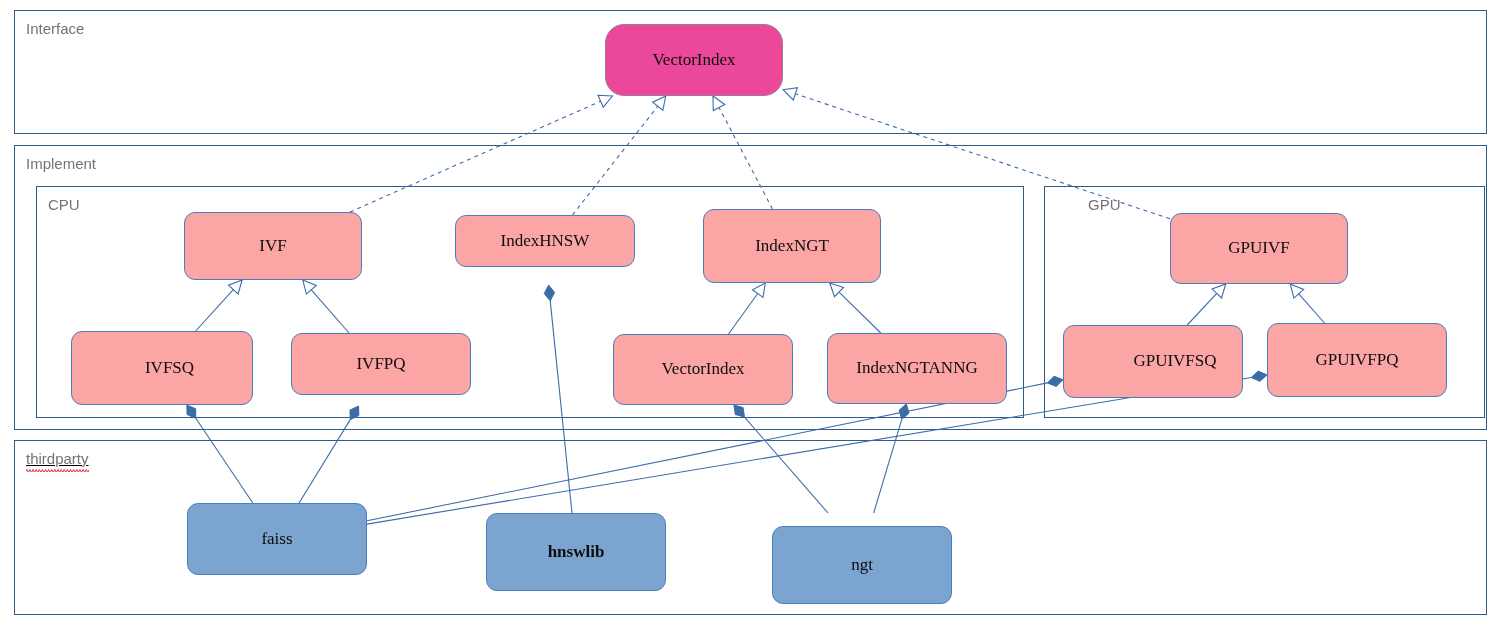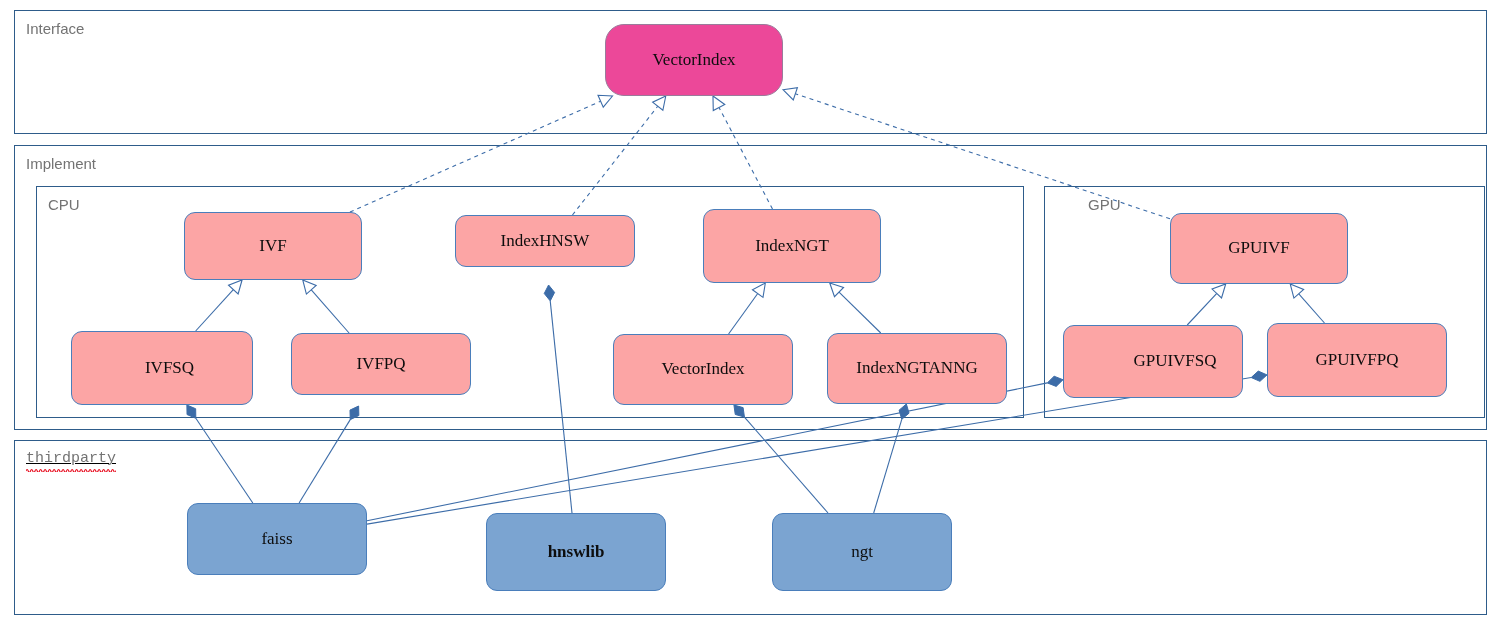--- a/index.html
+++ b/index.html
@@ -28,21 +28,20 @@
     font-family: "Liberation Sans", sans-serif;
     font-size: 15px;
     color: #737373;
     white-space: nowrap;
     line-height: 1;
   }
   .panel-label.misspelled {
     text-decoration: underline;
     text-decoration-color: #000000;
     text-decoration-thickness: 1px;
-    font-family: Liberation Mono, monospace;
   }
   .squiggle {
     position: absolute;
     left: 0;
     bottom: -6px;
     width: 100%;
     height: 5px;
   }
   
   .node {
@@ -161,17 +160,17 @@
       </div>
       <div class="node impl" style="left: 1267px; top: 323px; width: 180px; height: 74px;">
         <span>GPUIVFPQ</span>
       </div>
       <div class="node thirdp" style="left: 187px; top: 503px; width: 180px; height: 72px;">
         <span>faiss</span>
       </div>
       <div class="node thirdp" style="left: 486px; top: 513px; width: 180px; height: 78px; font-weight: bold;">
         <span>hnswlib</span>
       </div>
-      <div class="node thirdp" style="left: 772px; top: 513px; width: 180px; height: 78px;">
+      <div class="node thirdp" style="left: 772px; top: 526px; width: 180px; height: 78px;">
         <span>ngt</span>
       </div>
     </div>
 </div>
 
 </body></html>

